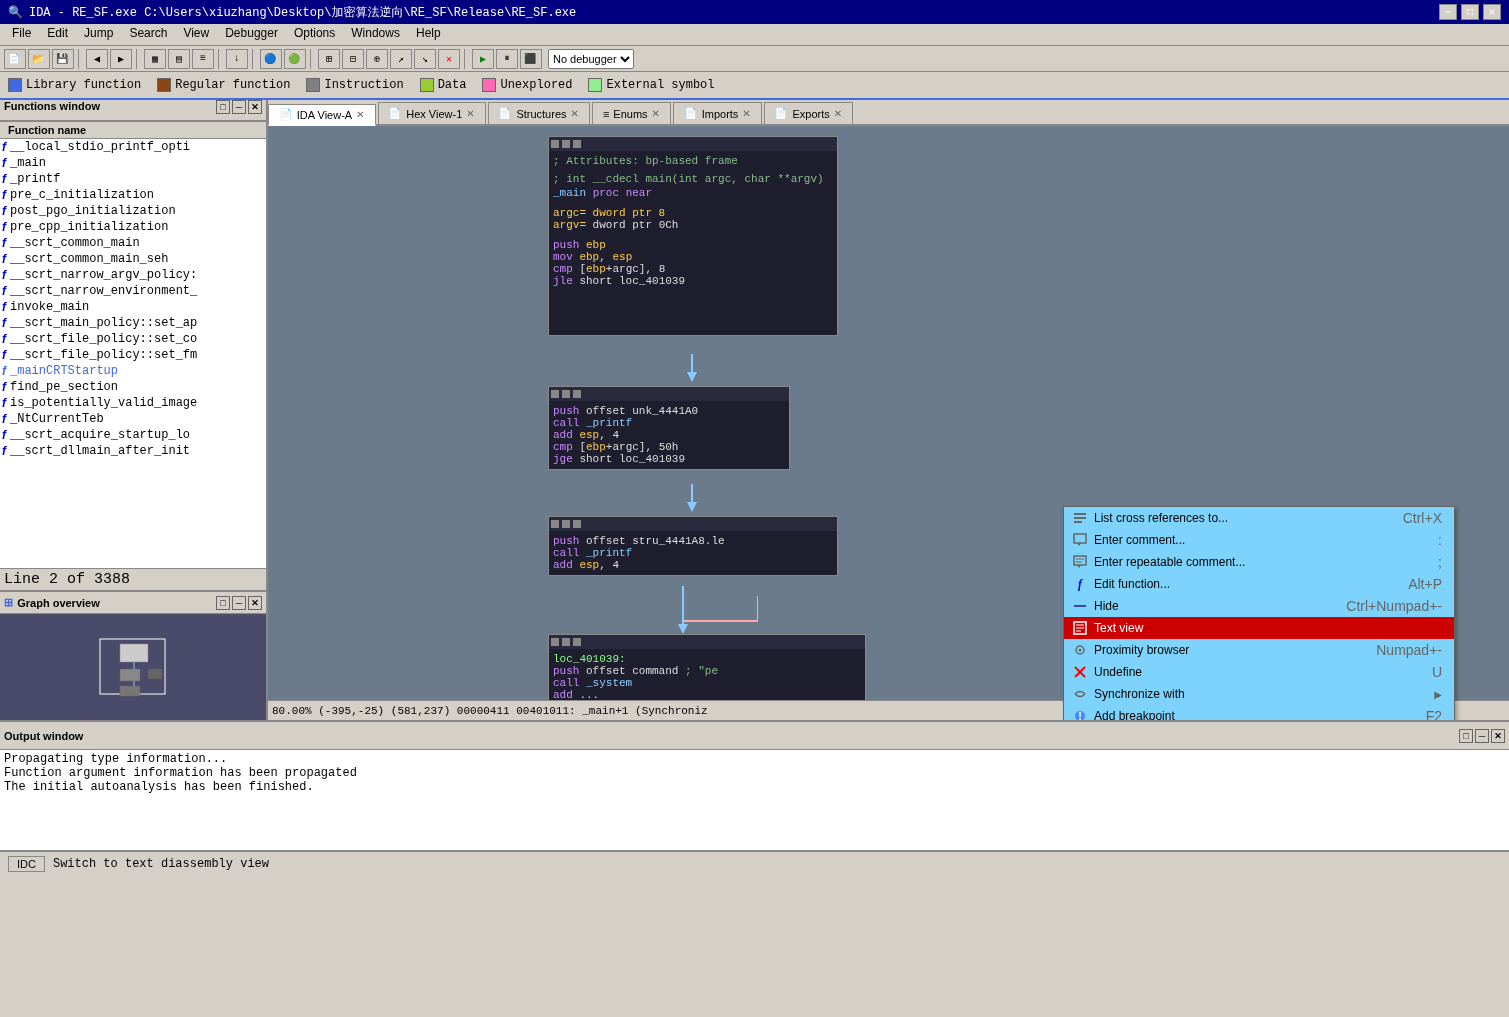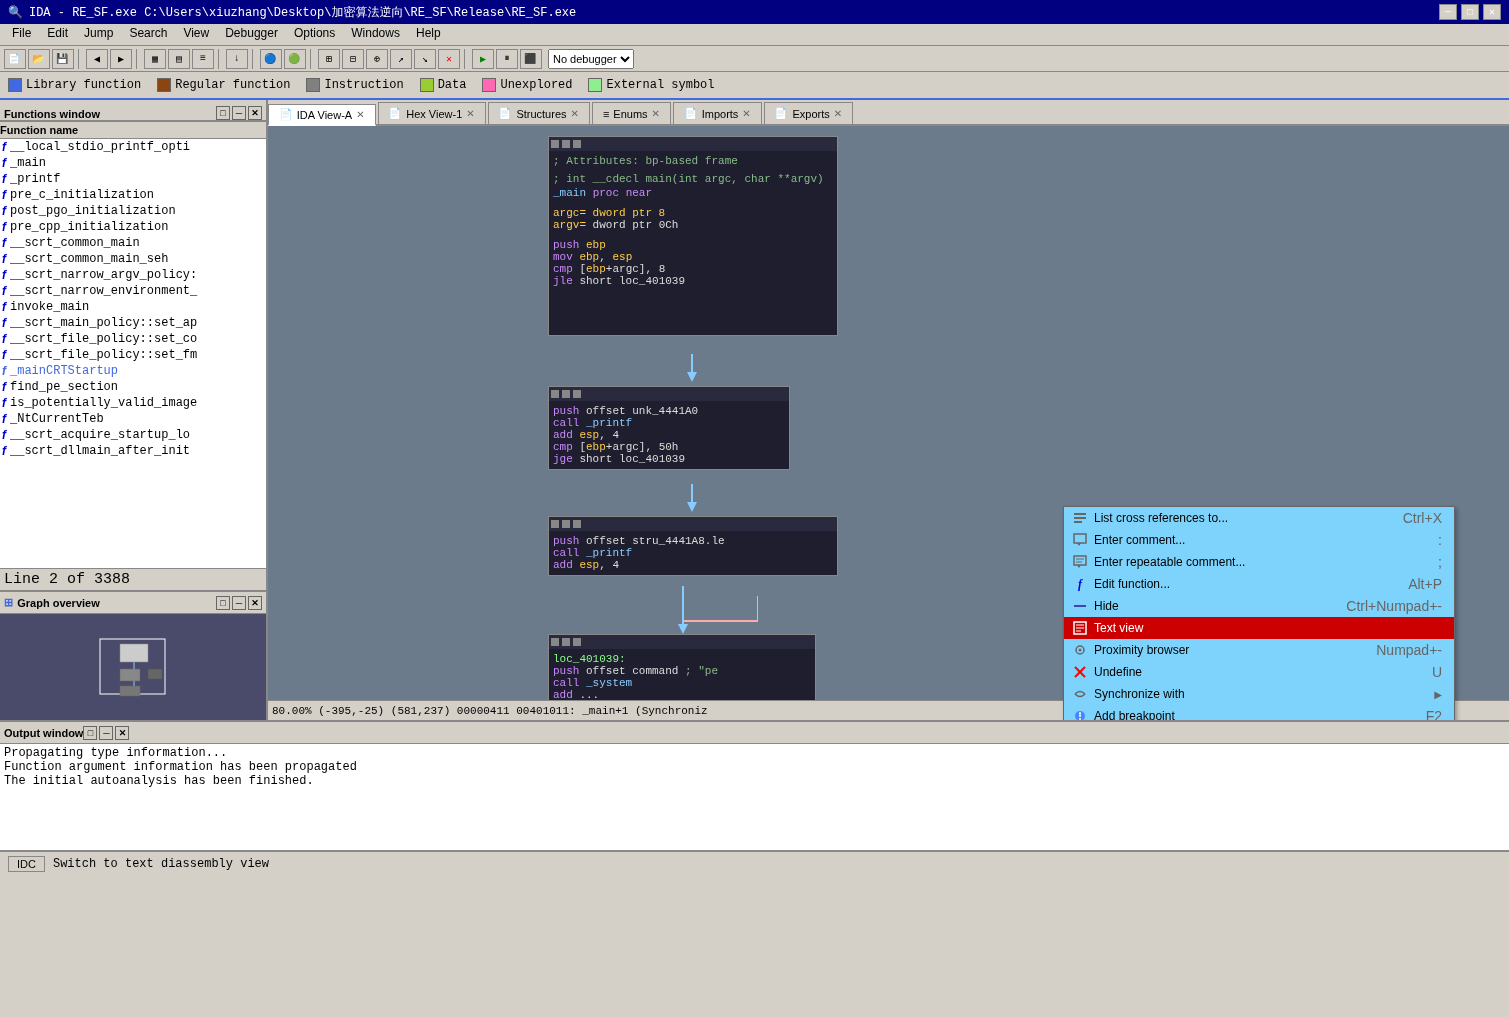--- a/index.html
+++ b/index.html
@@ -88,32 +88,32 @@
       width: 268px;
       border-right: 2px solid #888;
       display: flex;
       flex-direction: column;
     }
     .panel-title-bar {
       background: #d4d0c8;
       border-bottom: 2px solid #888;
       height: 22px;
       display: flex;
-      align-items: flex-end;
+      align-items: flex-start;
       justify-content: space-between;
       padding: 0 4px;
       font-family: Arial, sans-serif;
       font-size: 11px;
       font-weight: bold;
     }
     .panel-title-icons { display: flex; gap: 2px; }
     .panel-icon { width: 14px; height: 14px; border: 1px solid #666; background: #d4d0c8; display: flex; align-items: center; justify-content: center; font-size: 9px; cursor: pointer; }
     #func-header {
       background: #d4d0c8;
-      padding: 2px 0;
+      padding: 2px 8px;
       font-family: Arial, sans-serif;
       font-size: 11px;
       font-weight: bold;
       border-bottom: 1px solid #888;
     }
     #func-list {
       flex: 1;
       overflow-y: auto;
       background: white;
     }
@@ -219,24 +219,24 @@
     .cmt { color: #88bb88; }
     
     #output-window {
       height: 130px;
       border-top: 2px solid #888;
       display: flex;
       flex-direction: column;
     }
     .output-title-bar {
       background: #d4d0c8;
-      height: 22px;
-      display: flex;
-      align-items: center;
-      justify-content: flex-start;
+      height: 28px;
+      display: flex;
+      align-items: center;
+      justify-content: space-between;
       padding: 0 4px;
       border-bottom: 1px solid #888;
       font-family: Arial, sans-serif;
       font-size: 11px;
       font-weight: bold;
     }
     #output-content {
       flex: 1;
       background: white;
       padding: 2px 4px;
@@ -620,21 +620,21 @@
 
       <svg style="position:absolute;left:350px;top:460px;" width="140" height="50">
         <line x1="65" y1="0" x2="65" y2="20" stroke="#88ccff" stroke-width="2"></line>
         <line x1="65" y1="20" x2="65" y2="45" stroke="#88ccff" stroke-width="2"></line>
         <polygon points="60,38 65,48 70,38" fill="#88ccff"></polygon>
 
         <line x1="140" y1="10" x2="140" y2="35" stroke="#ffaaaa" stroke-width="2"></line>
         <line x1="140" y1="35" x2="65" y2="35" stroke="#ffaaaa" stroke-width="2"></line>
       </svg>
 
-      <div class="code-block" style="left:280px;top:508px;width:268px;">
+      <div class="code-block" style="left:280px;top:508px;width:318px;">
         <div class="code-block-header">
           <div class="cb-dot"></div>
             <div class="cb-dot"></div>
             <div class="cb-dot"></div>
         </div>
         <div style="color:#88ff88;">loc_401039:</div>
         <div><span class="kw">push</span>    offset command <span class="cmt">; "pe</span></div>
         <div><span class="kw">call</span>    <span style="color:#88ccff;">_system</span></div>
         <div><span class="kw">add</span>     ...</div>
       </div>

